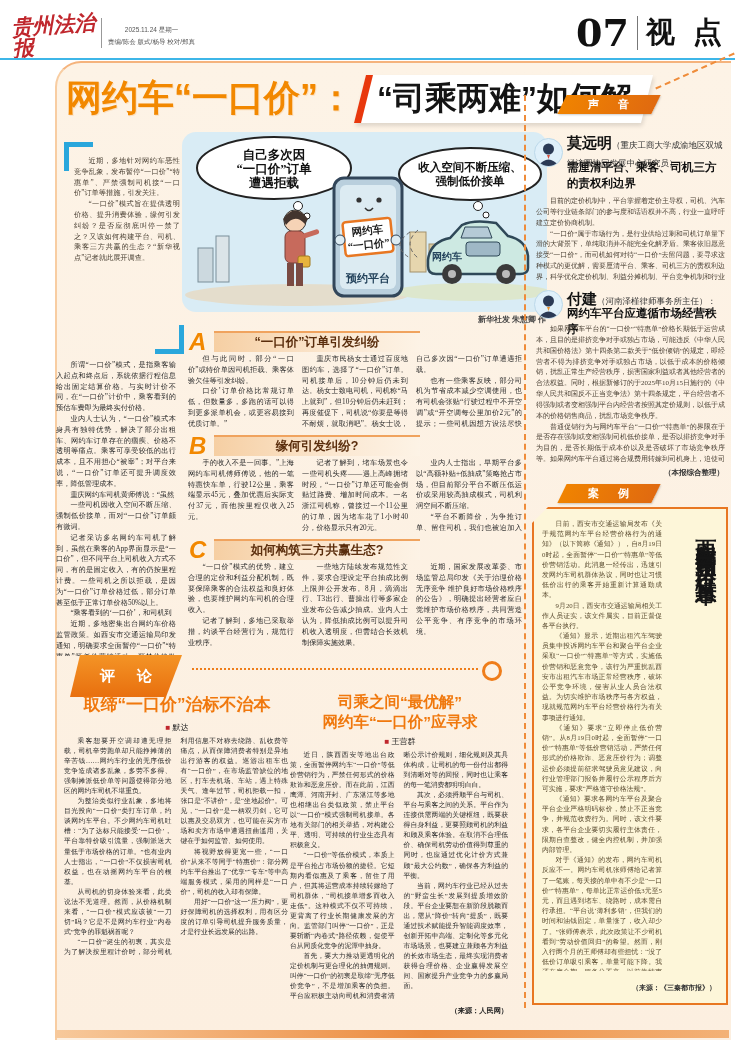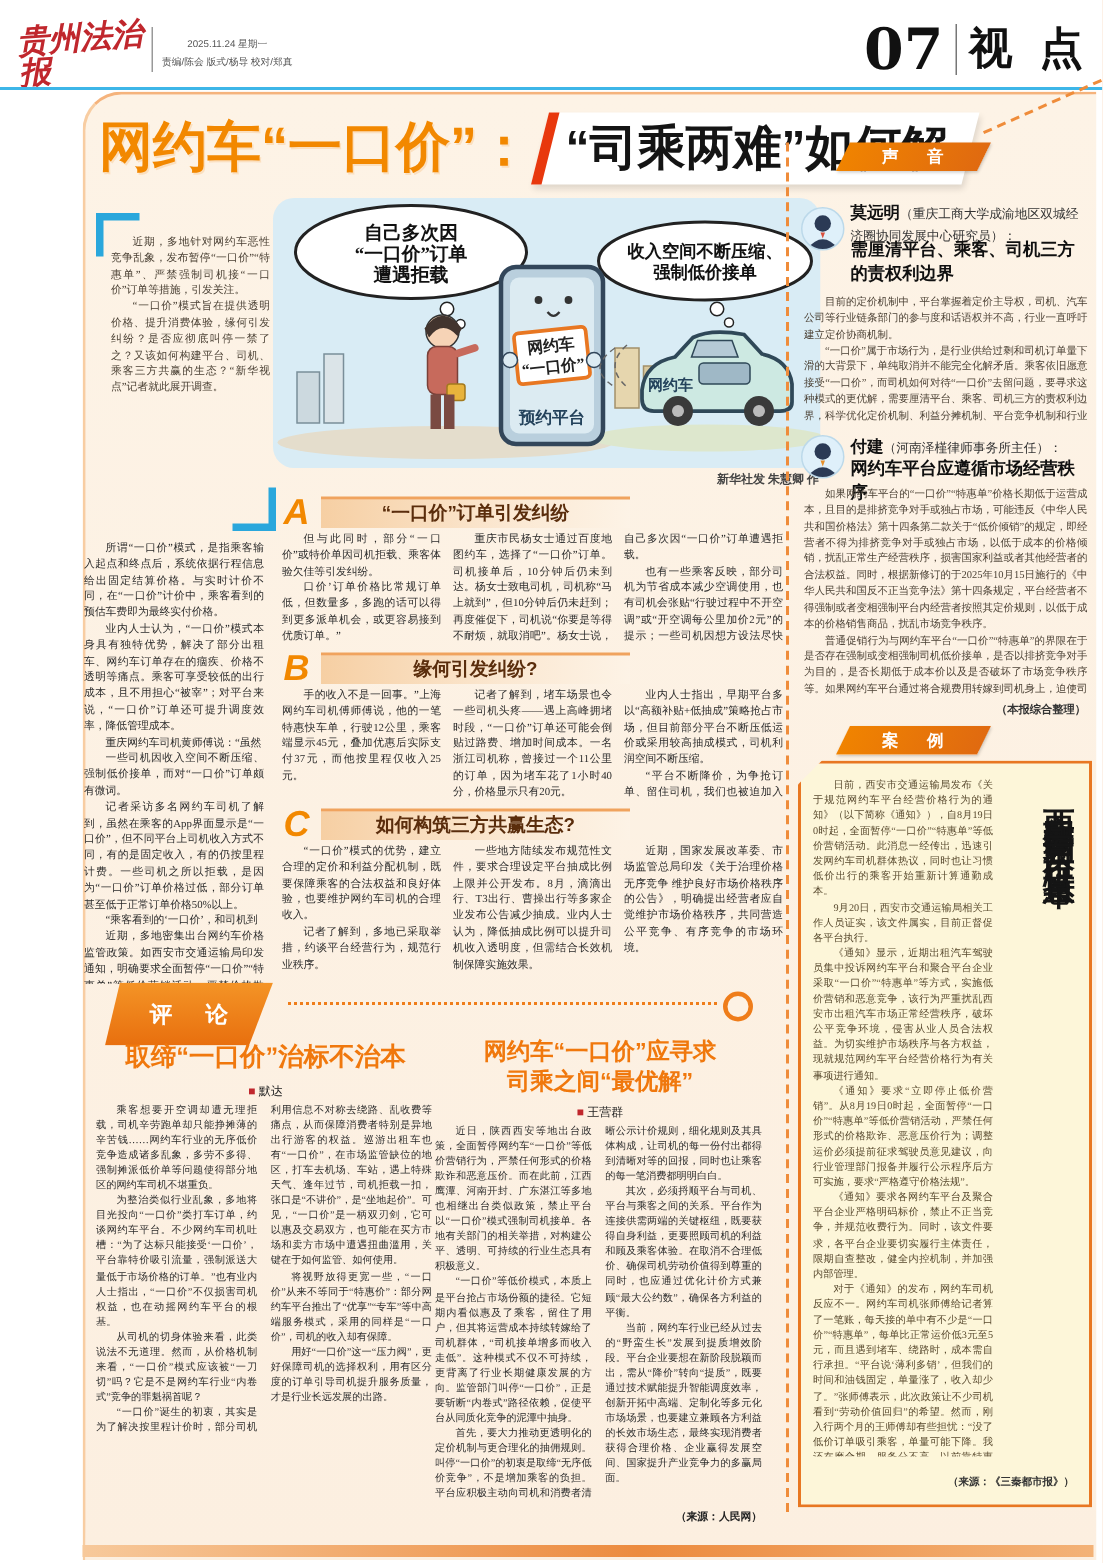--- a/index.html
+++ b/index.html
@@ -54,21 +54,21 @@
   .c2{column-count:2;}
   
   #dash1{position:absolute;left:524px;top:95px;height:913px;border-left:2px dashed #ef8c3a;}
   #dash2{position:absolute;left:652px;top:70px;width:86px;border-top:2px dashed #ef8c3a;transform:rotate(-24deg);}
   .side-banner{position:absolute;width:94px;height:19px;background:linear-gradient(90deg,#f08300,#e06a10);
           transform:skewX(-26deg);display:flex;align-items:center;justify-content:center;box-shadow:1px 1px 2px rgba(0,0,0,.2);}
   .side-banner span{transform:skewX(26deg);color:#fff;font-family:"Liberation Sans",sans-serif;
           font-weight:bold;font-size:11px;letter-spacing:8px;padding-left:8px;}
   .avatar{position:absolute;width:27px;height:27px;border-radius:50%;background:#dff0fa;overflow:hidden;border:1px solid #bcd9ea;}
   .exp-name{position:absolute;font-size:8.5px;line-height:1.5;color:#333;}
-  .exp-name b{font-size:11px;color:#111;}
+  .exp-name b{font-size:15px;color:#111;font-family:Liberation Mono, monospace;}
   .exp-title{position:absolute;font-weight:bold;font-size:11.5px;line-height:1.35;color:#101010;}
   .exp-body{position:absolute;font-size:7px;line-height:1.55;text-align:justify;color:#4c4236;overflow:hidden;}
   .exp-body p{margin:0;text-indent:2em;}
   #report-note{position:absolute;left:536px;top:468px;width:188px;text-align:right;font-size:7.5px;font-weight:bold;color:#333;}
   
   #casebox{position:absolute;left:532px;top:507px;width:196px;height:498px;background:#fdf6d9;
           border:2px solid #e87722;box-sizing:border-box;
           clip-path:polygon(16px 0,100% 0,100% 100%,0 100%,0 16px);}
   #casebody{position:absolute;left:8px;top:10px;width:120px;height:452px;font-size:6.8px;line-height:1.5;
           text-align:justify;color:#594a2f;overflow:hidden;}
@@ -305,22 +305,22 @@
       <p>乘客想要开空调却遭无理拒载，司机辛劳跑单却只能挣摊薄的辛苦钱……网约车行业的无序低价竞争造成诸多乱象，多劳不多得、强制摊派低价单等问题使得部分地区的网约车司机不堪重负。</p>
       <p>为整治类似行业乱象，多地将目光投向“一口价”类打车订单，约谈网约车平台。不少网约车司机吐槽：“为了达标只能接受‘一口价’，平台靠特价吸引流量，强制派送大量低于市场价格的订单。”也有业内人士指出，“一口价”不仅损害司机权益，也在动摇网约车平台的根基。</p>
       <p>从司机的切身体验来看，此类说法不无道理。然而，从价格机制来看，“一口价”模式应该被“一刀切”吗？它是不是网约车行业“内卷式”竞争的罪魁祸首呢？</p>
       <p>“一口价”诞生的初衷，其实是为了解决按里程计价时，部分司机利用信息不对称去绕路、乱收费等痛点，从而保障消费者特别是异地出行游客的权益。巡游出租车也有“一口价”，在市场监管缺位的地区，打车去机场、车站，遇上特殊天气、逢年过节，司机拒载一扣，张口是“不讲价”，是“坐地起价”。可见，“一口价”是一柄双刃剑，它可以惠及交易双方，也可能在买方市场和卖方市场中遭遇扭曲滥用，关键在于如何监管、如何使用。</p>
       <p>将视野放得更宽一些，“一口价”从来不等同于“特惠价”：部分网约车平台推出了“优享”“专车”等中高端服务模式，采用的同样是“一口价”，司机的收入却有保障。</p>
       <p>用好“一口价”这一“压力阀”，更好保障司机的选择权利，用有区分度的订单引导司机提升服务质量，才是行业长远发展的出路。</p>
     </div>
   <div class="cm-source" style="left:64px;top:1006px;width:224px;margin-top:43px;">（来源：《南方日报》）</div>
 
   <div class="cm-title" style="left:292px;top:692px;width:216px;font-size:15.5px;">
+    <div>司乘之间“最优解”</div>
     <div>网约车“一口价”应寻求</div>
-    <div>司乘之间“最优解”</div>
   </div>
   <div class="cm-author" style="left:292px;top:736px;width:216px;">
     <span class="sq">■</span>
     <span>王营群</span>
   </div>
   <div class="cm-body c2" style="left:290px;top:750px;width:218px;height:254px;">
       <p>近日，陕西西安等地出台政策，全面暂停网约车“一口价”等低价营销行为，严禁任何形式的价格欺诈和恶意压价。而在此前，江西鹰潭、河南开封、广东湛江等多地也相继出台类似政策，禁止平台以“一口价”模式强制司机接单。各地有关部门的相关举措，对构建公平、透明、可持续的行业生态具有积极意义。</p>
       <p>“一口价”等低价模式，本质上是平台抢占市场份额的捷径。它短期内看似惠及了乘客，留住了用户，但其将运营成本持续转嫁给了司机群体，“司机接单增多而收入走低”。这种模式不仅不可持续，更背离了行业长期健康发展的方向。监管部门叫停“一口价”，正是要斩断“内卷式”路径依赖，促使平台从同质化竞争的泥潭中抽身。</p>
       <p>首先，要大力推动更透明化的定价机制与更合理化的抽佣规则。叫停“一口价”的初衷是取缔“无序低价竞争”，不是增加乘客的负担。平台应积极主动向司机和消费者清晰公示计价规则，细化规则及其具体构成，让司机的每一份付出都得到清晰对等的回报，同时也让乘客的每一笔消费都明明白白。</p>
       <p>其次，必须捋顺平台与司机、平台与乘客之间的关系。平台作为连接供需两端的关键枢纽，既要获得自身利益，更要照顾司机的利益和顾及乘客体验。在取消不合理低价、确保司机劳动价值得到尊重的同时，也应通过优化计价方式兼顾“最大公约数”，确保各方利益的平衡。</p>

